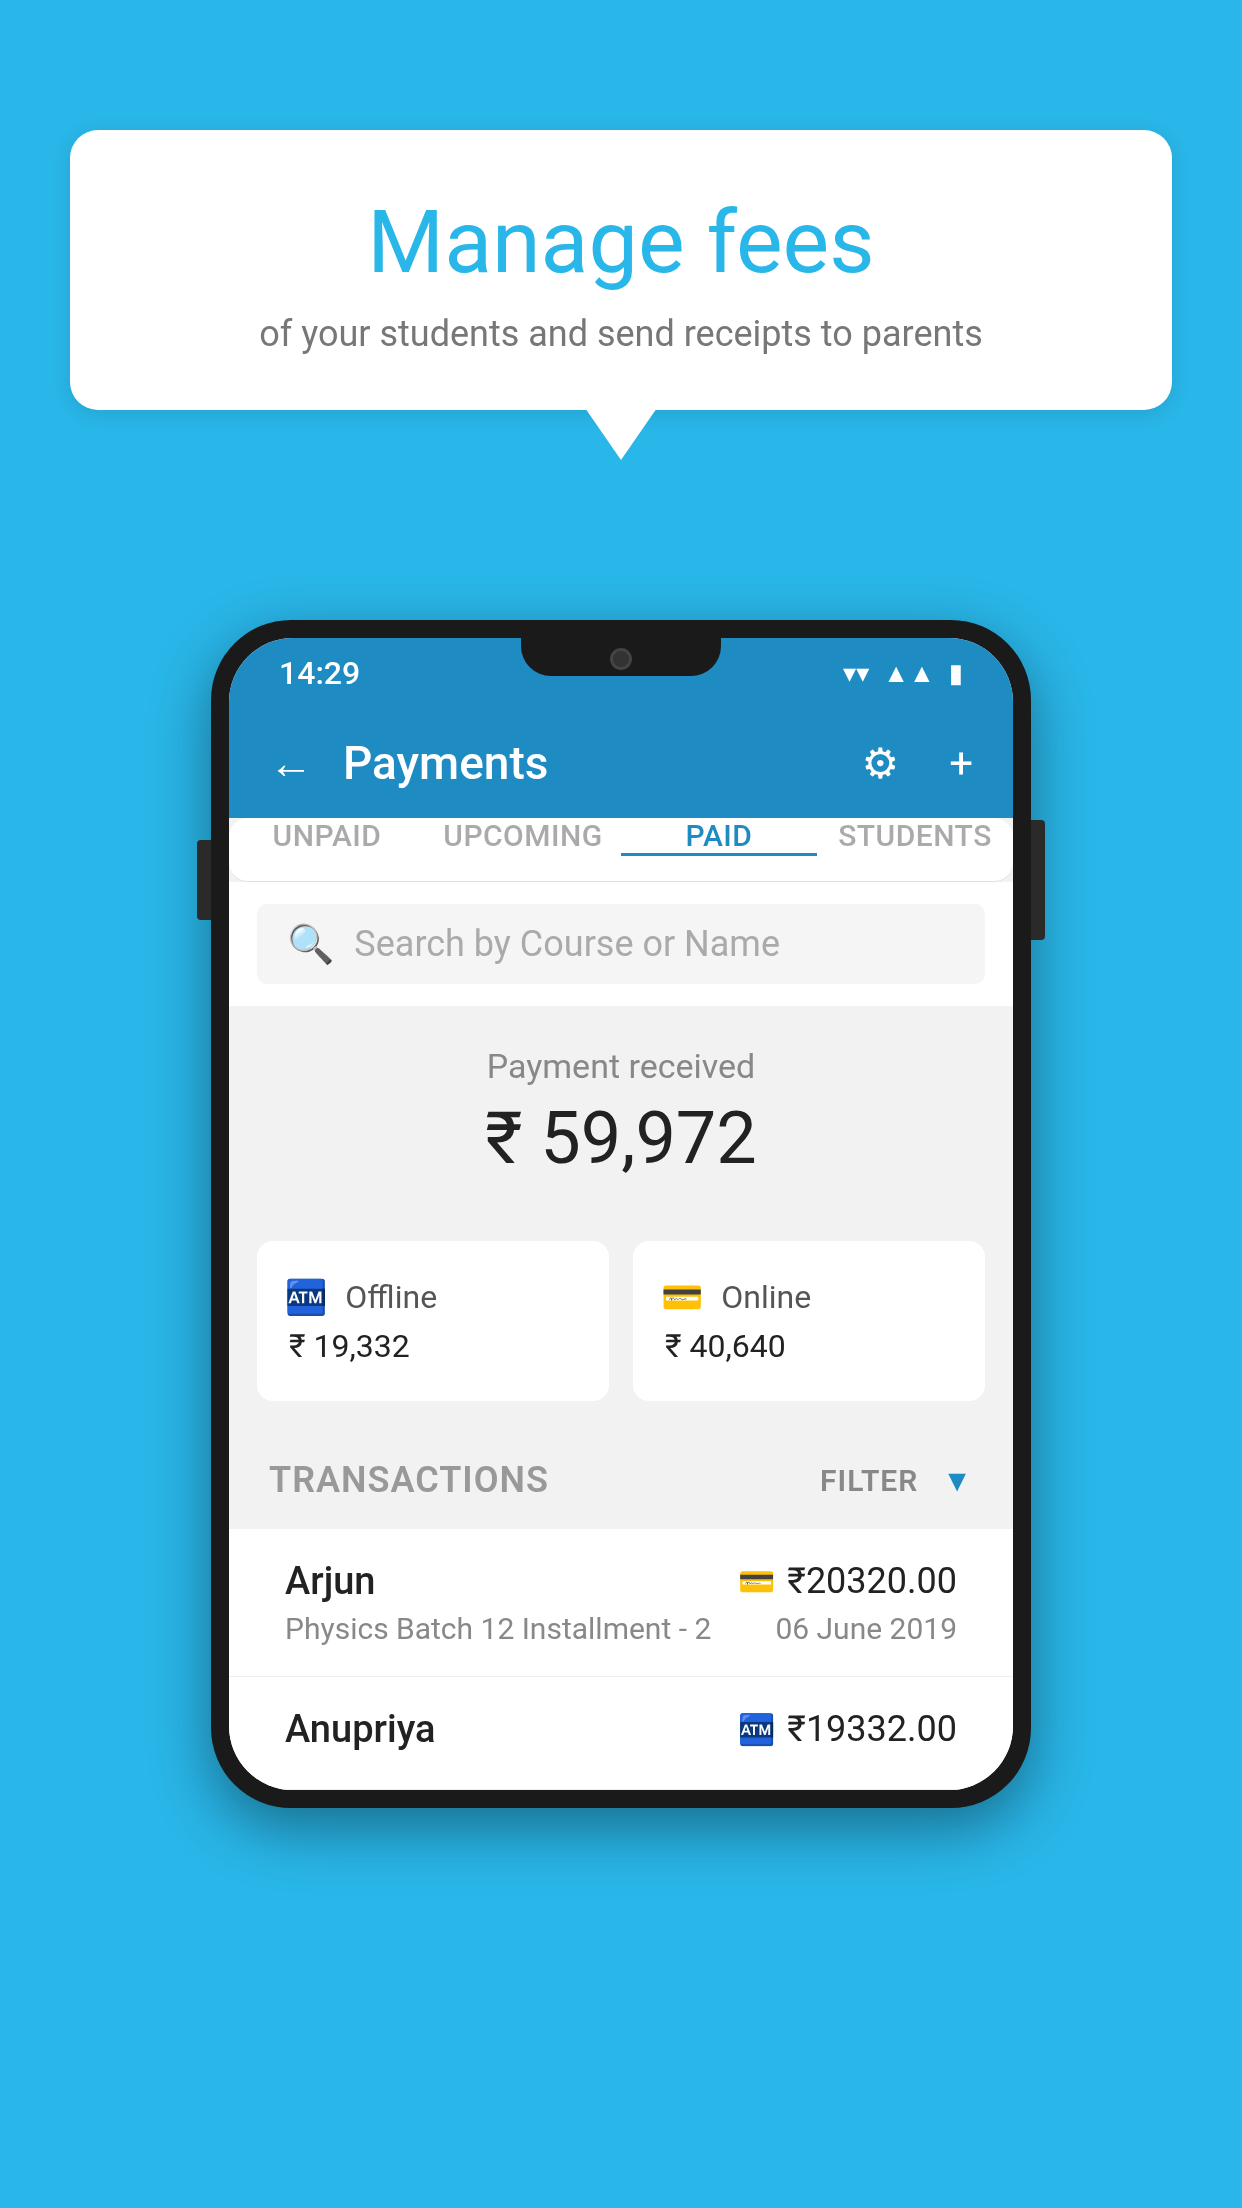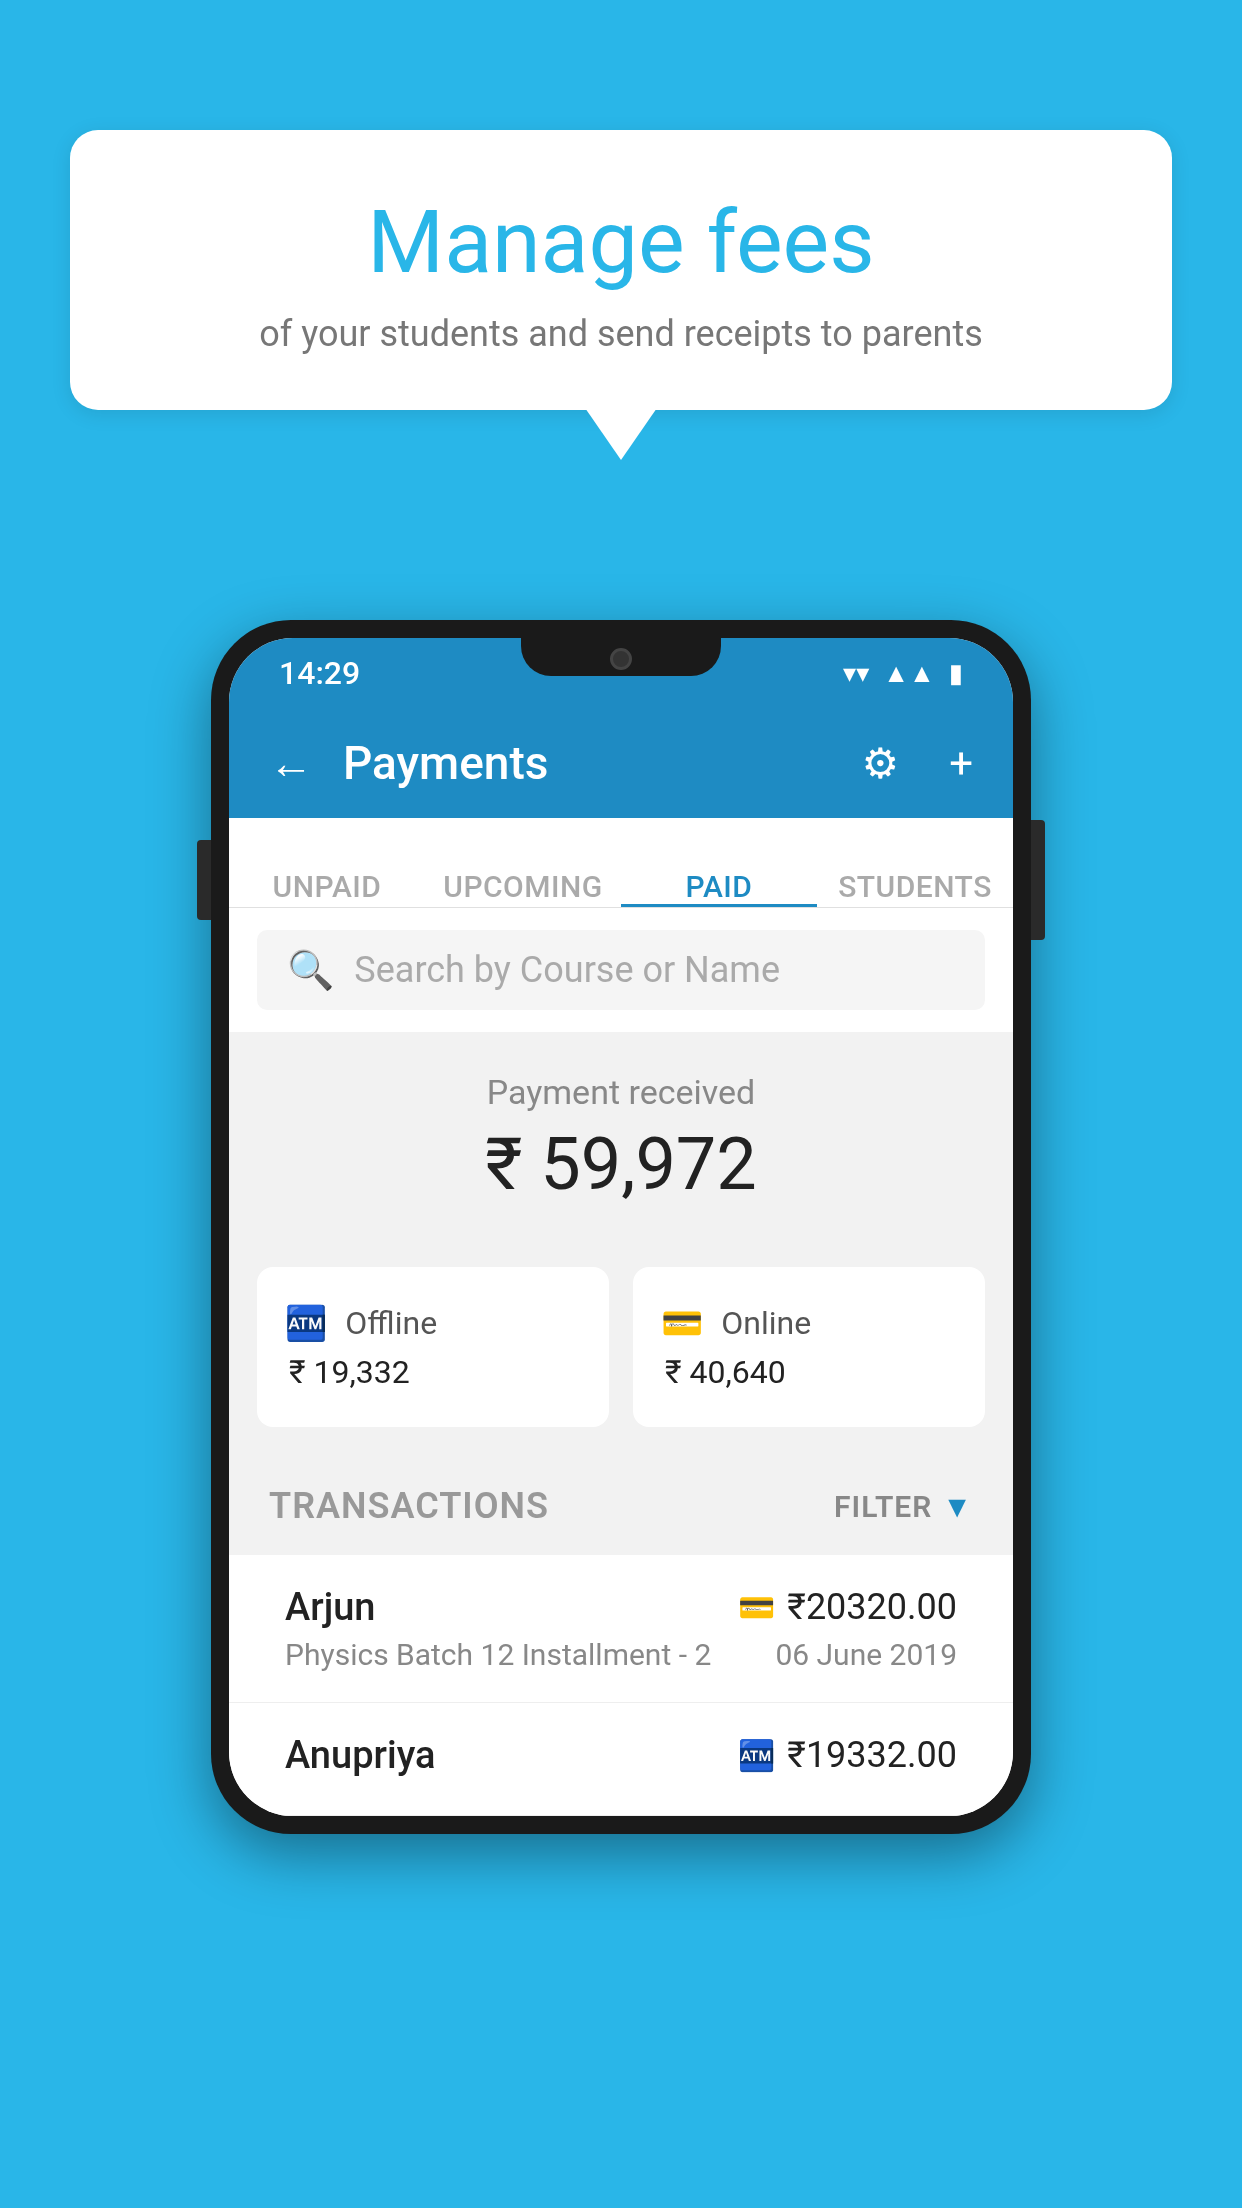--- a/index.html
+++ b/index.html
@@ -170,23 +170,24 @@
       color: white;
       font-size: 42px;
       cursor: pointer;
     }
     .gear-btn { margin-right: 20px; }
 
     
     .tabs {
       background: white;
       display: flex;
-      height: 90px;
-      align-items: flex-end;
+      height: 64px;
+      align-items: flex-start;
       border-bottom: 1px solid #e0e0e0;
+      border-radius: 19px;
     }
     .tab {
       flex: 1;
       display: flex;
       align-items: center;
       justify-content: center;
       font-size: 30px;
       color: #aaa;
       font-weight: 500;
       cursor: pointer;
@@ -286,21 +287,21 @@
     }
     .transactions-label {
       color: #999;
       font-size: 36px;
       font-weight: 600;
       letter-spacing: 1px;
     }
     .filter-btn {
       display: flex;
       align-items: center;
-      gap: 10px;
+      gap: 24px;
       color: #888;
       font-size: 30px;
       font-weight: 600;
       letter-spacing: 1px;
       cursor: pointer;
     }
     .filter-icon {
       color: #1e8bc3;
       font-size: 30px;
     }

